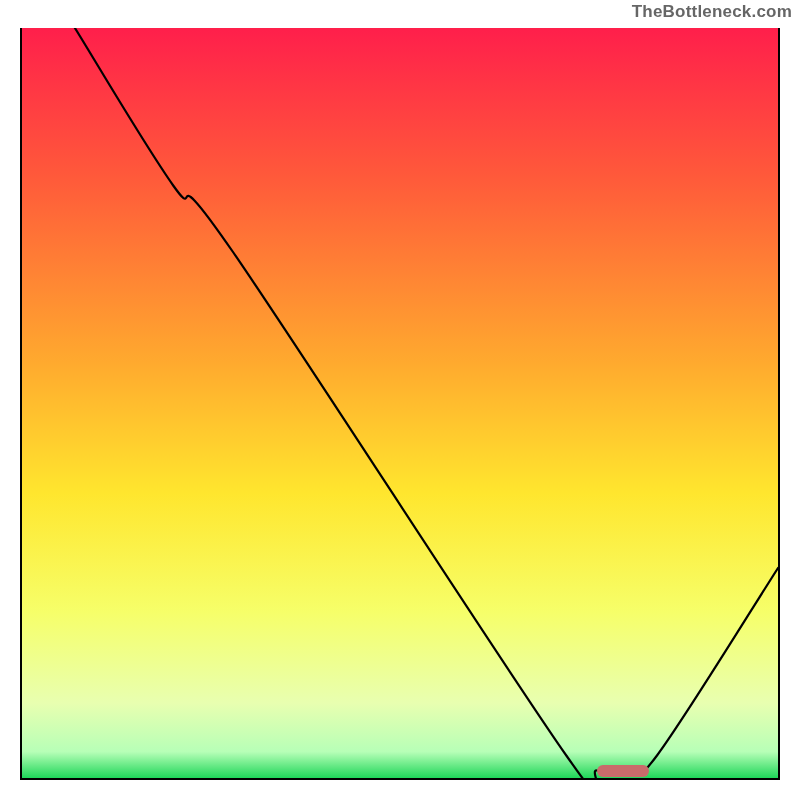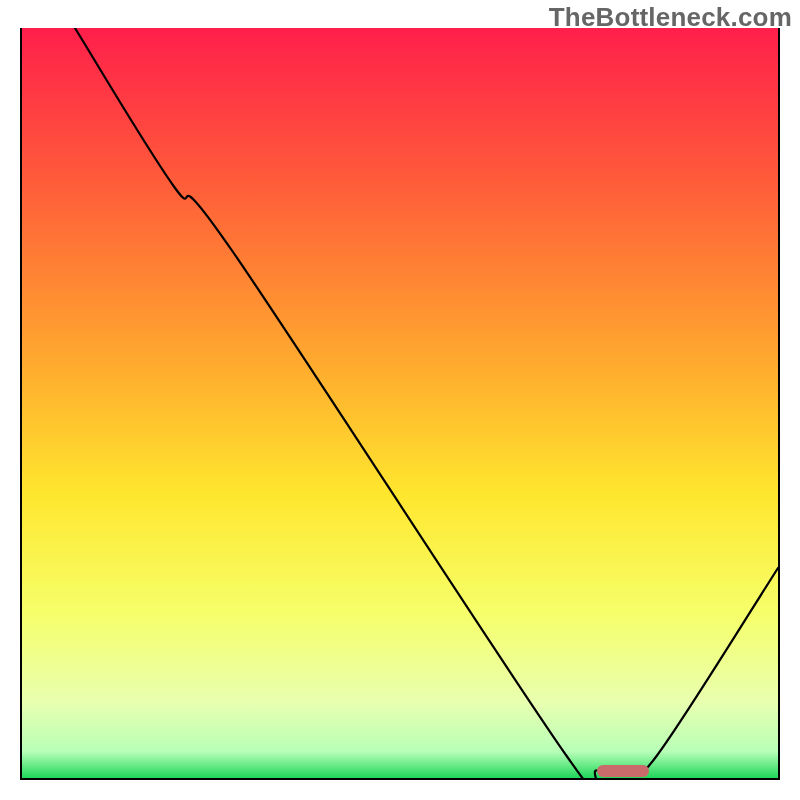--- a/index.html
+++ b/index.html
@@ -13,21 +13,21 @@
   }
   .canvas {
     position: relative;
     width: 800px;
     height: 800px;
   }
   .watermark {
     position: absolute;
     top: 2px;
     right: 8px;
-    font-size: 26px;
+    font-size: 17px;
     font-weight: bold;
     color: #666666;
     z-index: 10;
     letter-spacing: 0.2px;
   }
   .plot-frame {
     position: absolute;
     left: 20px;
     top: 28px;
     width: 760px;

